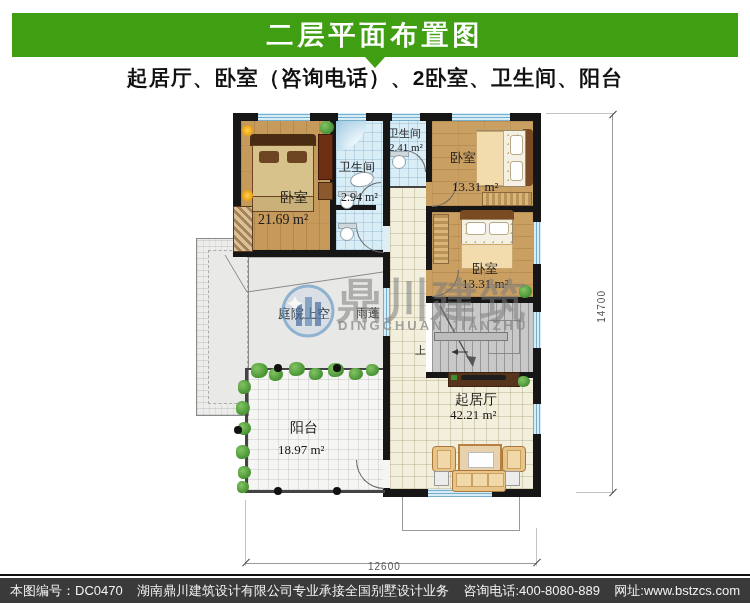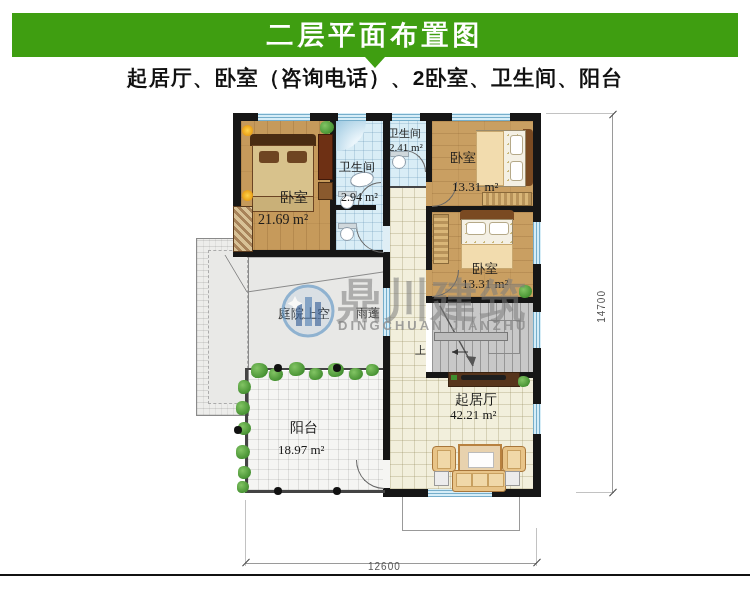--- a/index.html
+++ b/index.html
@@ -287,14 +287,20 @@
     <circle cx="27" cy="27" r="25" fill="rgba(150,185,220,.25)" stroke="#6a9cc8" stroke-width="3"></circle>
     <rect x="15" y="20" width="6" height="22" fill="#41699e"></rect>
     <rect x="24" y="13" width="7" height="29" fill="#5b86b8"></rect>
     <rect x="34" y="18" width="6" height="24" fill="#41699e"></rect>
     <path d="M14 12 l2.5 5 5 2.5 -5 2.5 -2.5 5 -2.5 -5 -5 -2.5 5 -2.5 z" fill="#fff"></path>
   </svg>
   <div class="wm wm-en">DINGCHUAN JIANZHU</div>
   <div class="wm wm-cn">鼎川建筑</div>
 
   <div class="footer-line"></div>
+  <div class="footer">
+    <span>本图编号：DC0470</span>
+    <span>湖南鼎川建筑设计有限公司专业承接全国别墅设计业务</span>
+    <span>咨询电话:400-8080-889</span>
+    <span>网址:www.bstzcs.com</span>
+  </div>
 
 </div>
 
 </body></html>

